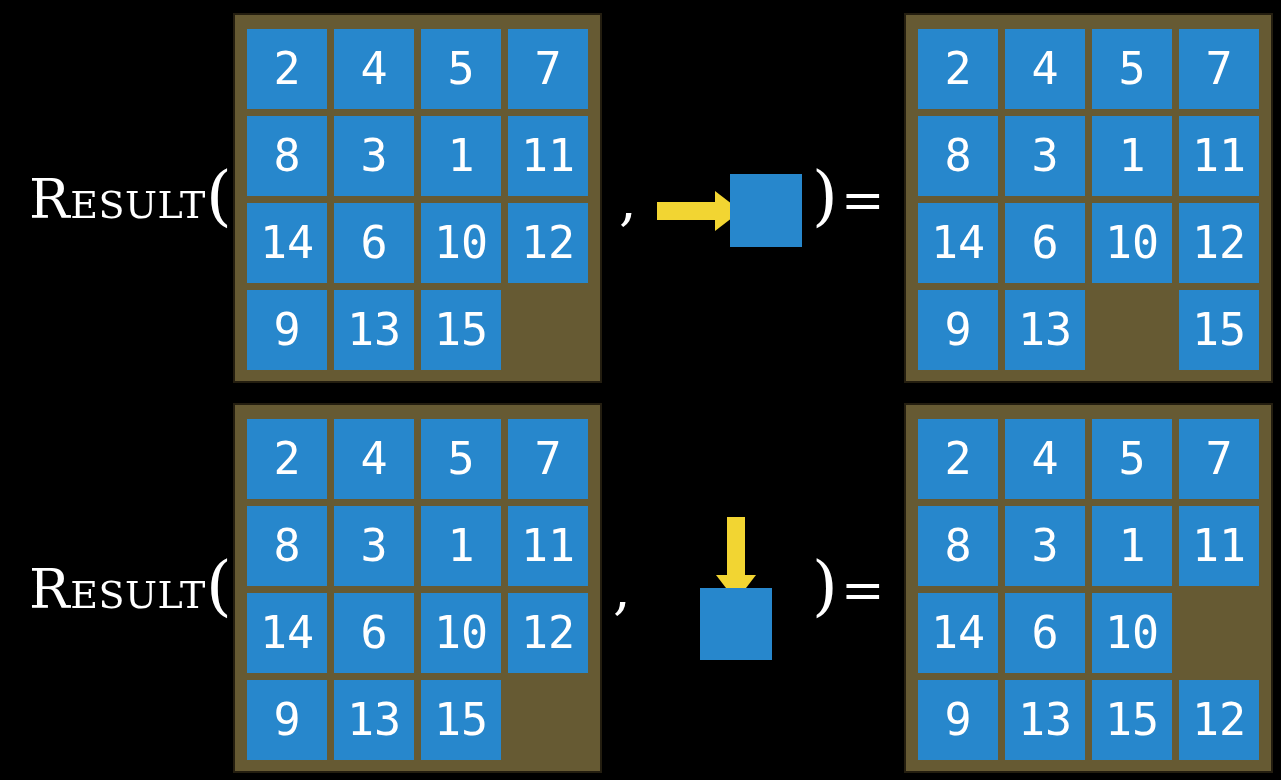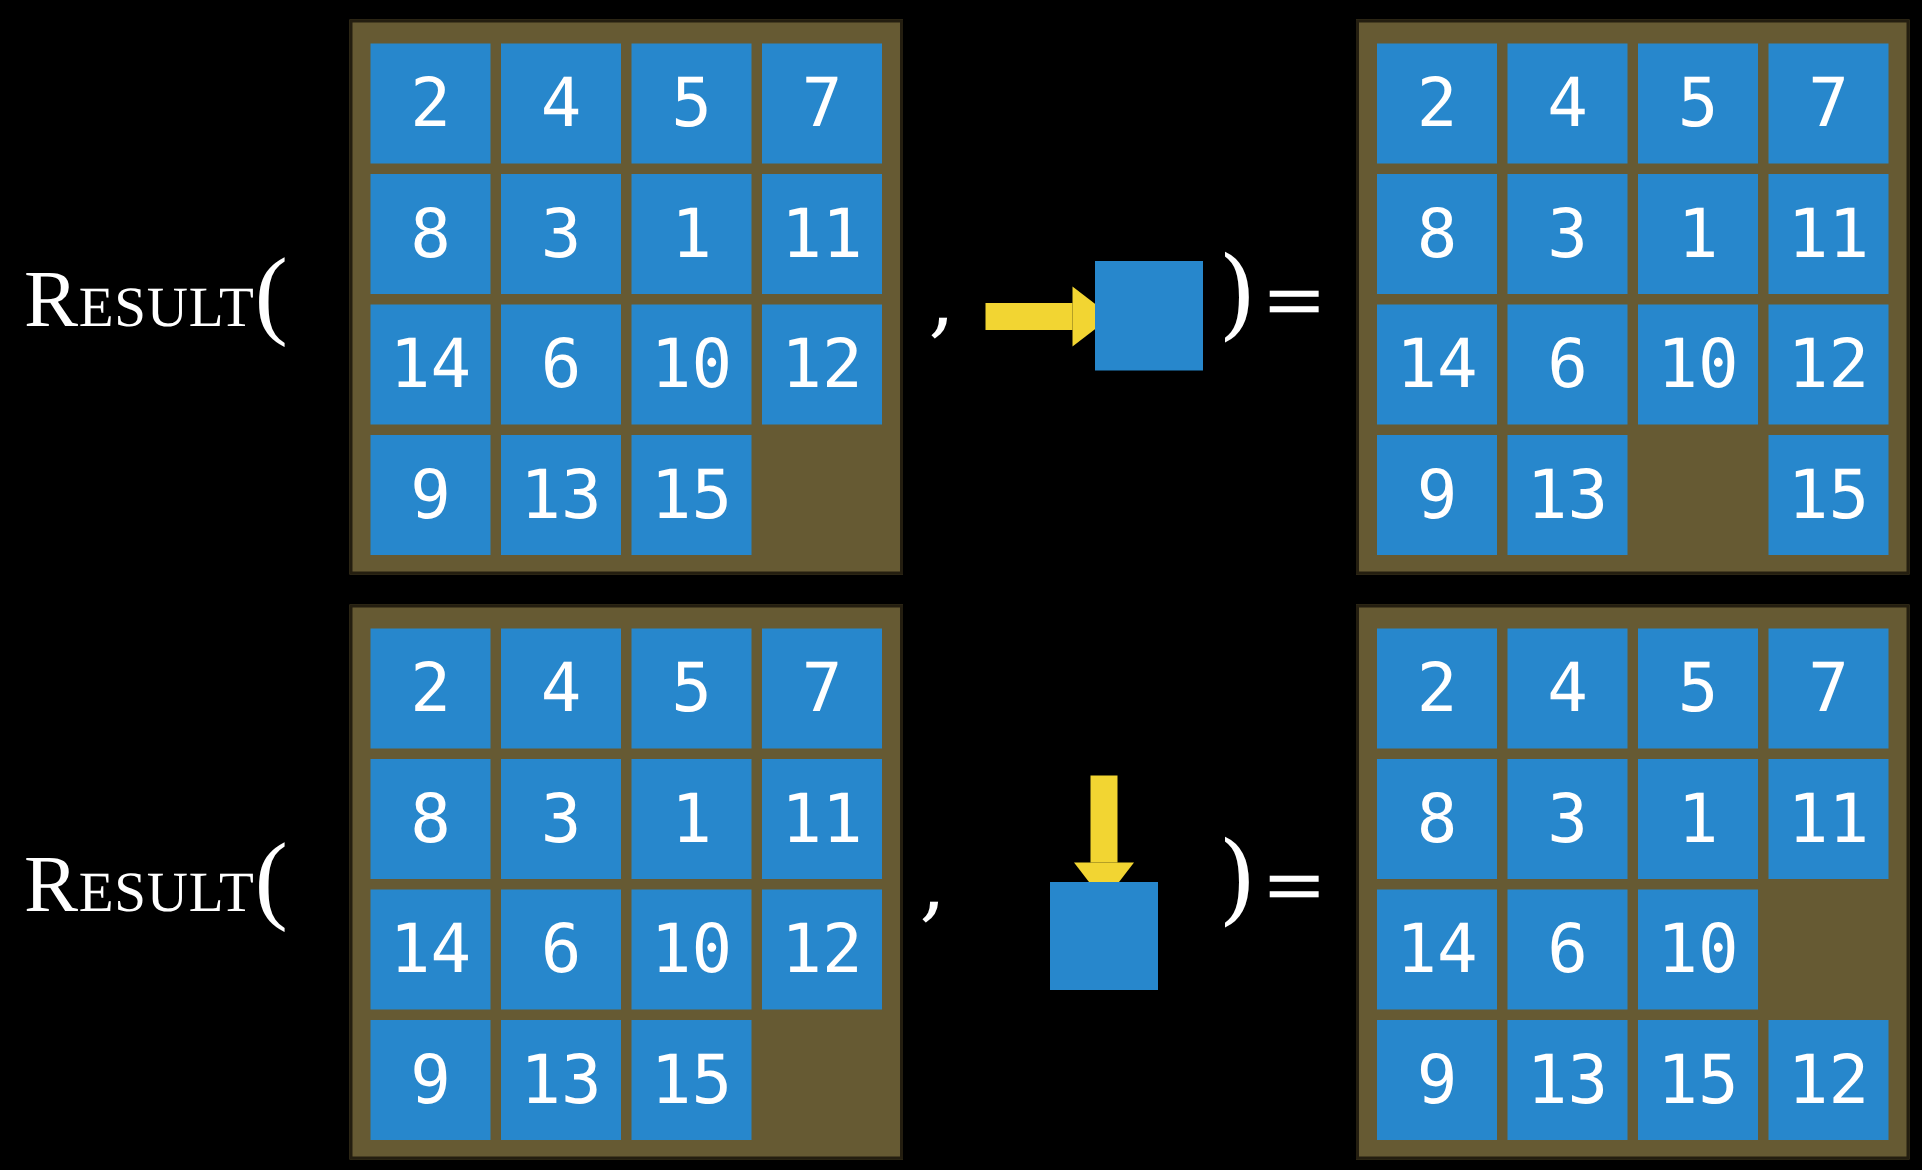--- a/index.html
+++ b/index.html
@@ -16,25 +16,24 @@
     width: 1281px;
     height: 780px;
     background: var(--background);
     overflow: hidden;
     font-family: "DejaVu Serif", serif;
   }
 
   
   .func-label {
     position: absolute;
-    left: 16px;
+    left: 29px;
     color: var(--text-white);
     white-space: nowrap;
     line-height: 1;
-    font-family: Liberation Serif, serif;
   }
   .func-name {
     font-variant: small-caps;
     font-size: 54px;
     line-height: 1;
     letter-spacing: 0.5px;
   }
   .big-paren {
     font-size: 66px;
     line-height: 1;

